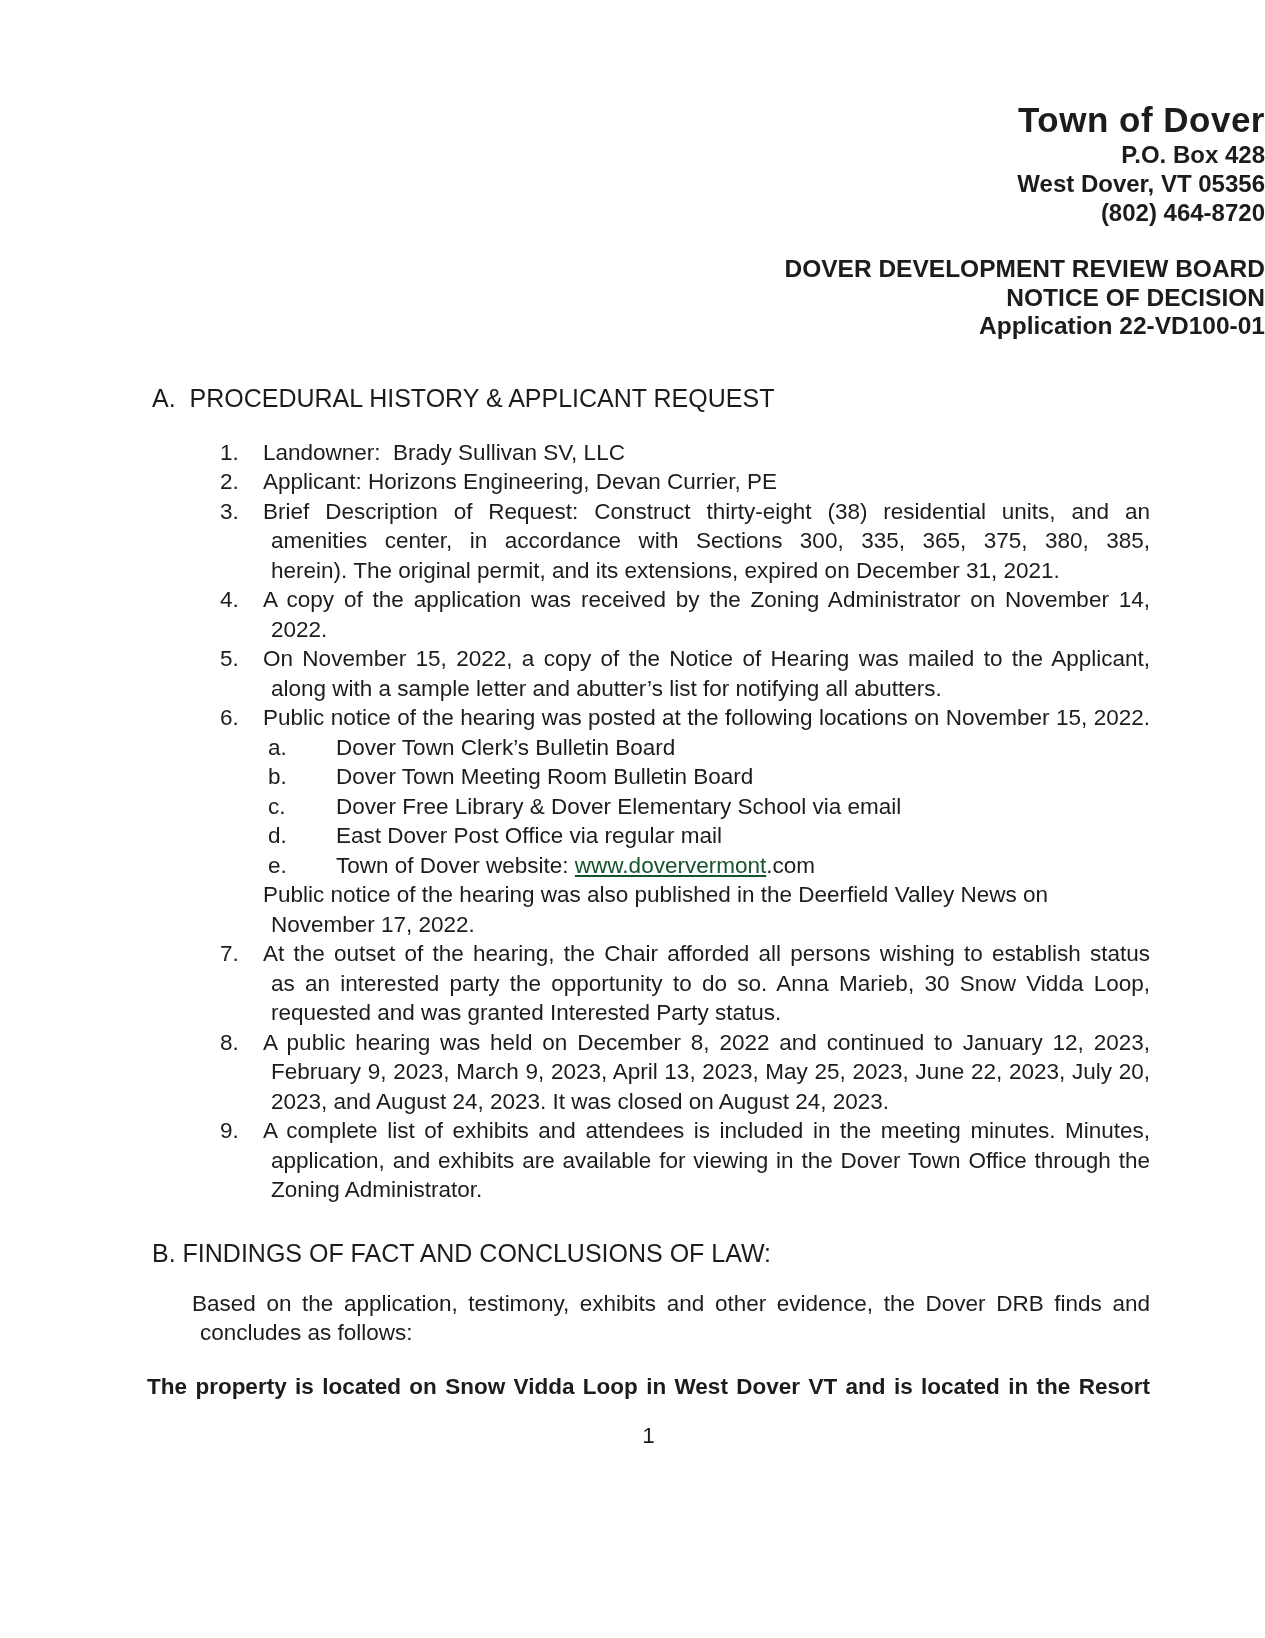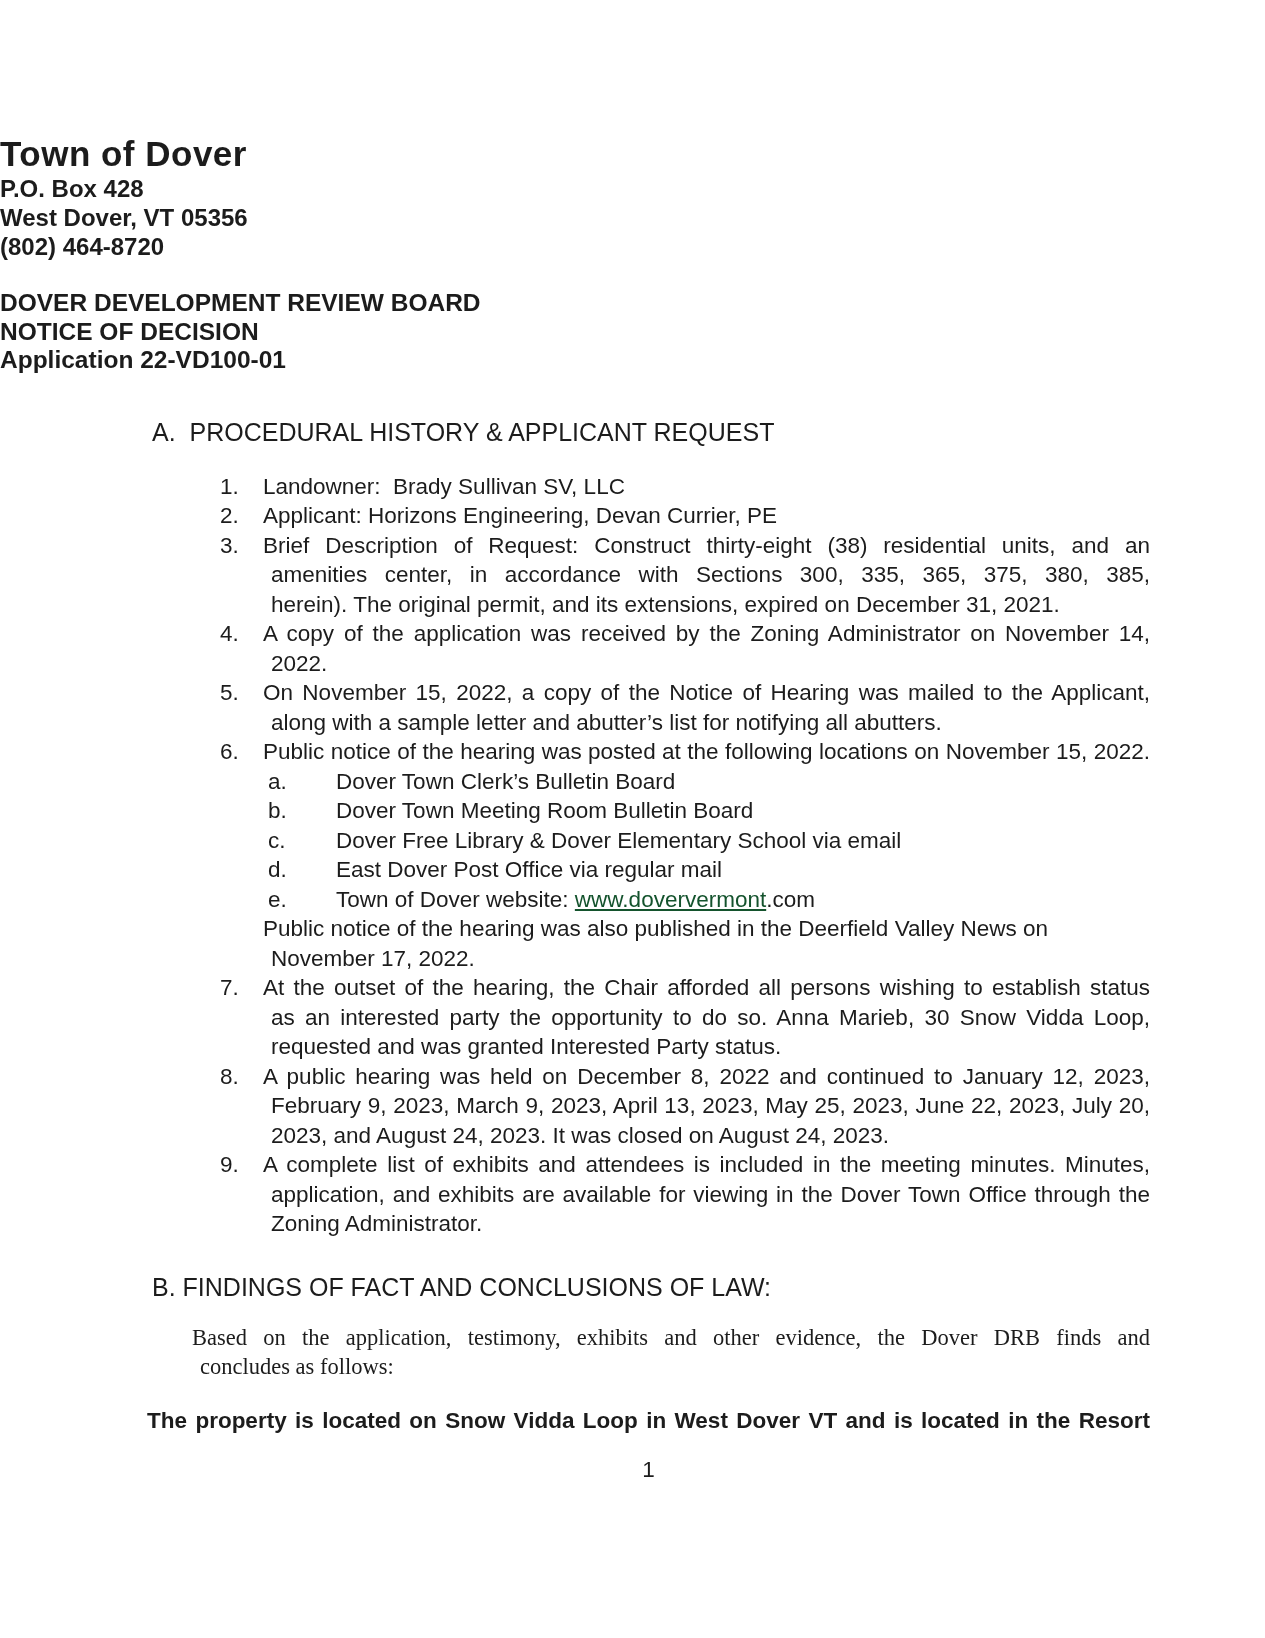--- a/index.html
+++ b/index.html
@@ -6,21 +6,21 @@
   .page {
     position: relative;
     width: 1265px;
     height: 1638px;
     background: #ffffff;
     color: #1c1c1c;
     font-family: "Liberation Sans", "DejaVu Sans", sans-serif;
     font-size: 22.5px;
     overflow: hidden;
   }
-  .header { text-align: left; padding-top: 100px; margin-top: 34px; }
+  .header { text-align: right; padding-top: 100px; }
   .doc-title { font-size: 35px; font-weight: bold; line-height: 40px; letter-spacing: 0.5px; }
   .addr-line { font-size: 24px; font-weight: bold; line-height: 29px; }
   .board { margin-top: 28px; }
   .board-line { font-size: 24.5px; font-weight: bold; line-height: 28.5px; }
 
   .content { margin-left: 147px; width: 1003px; }
   .sec-heading { font-weight: normal; font-size: 25px; line-height: 30px; white-space: pre-wrap; }
   .heading-a { margin-top: 42px; margin-left: 5px; }
   .heading-b { margin-top: 33px; margin-left: 5px; }
 
@@ -33,21 +33,21 @@
   .ln.j { text-align: justify; text-align-last: justify; }
   .ln:not(.j) { white-space: pre-wrap; }
   .ln.first { padding-left: 0; }
 
   .sub-row { display: flex; margin-left: 5px; line-height: 29.5px; }
   .sub-row .sub-marker { flex: 0 0 68px; }
   .sub-row .sub-text { flex: 1; min-width: 0; }
 
   a.doc-link { color: #14532d; text-decoration: underline; }
 
-  .para1 { margin-top: 21px; margin-left: 45px; font-family: Liberation Serif, serif; }
+  .para1 { margin-top: 21px; margin-left: 45px; }
   .para2 { margin-top: 24px; }
   .para2 .ln { padding-left: 55px; }
   .para2 .ln.first { padding-left: 0; font-weight: bold; }
 
   .page-number { margin-top: 20px; text-align: center; line-height: 29.5px; }
 </style>
 </head>
 <body>
 
 <div class="page">

